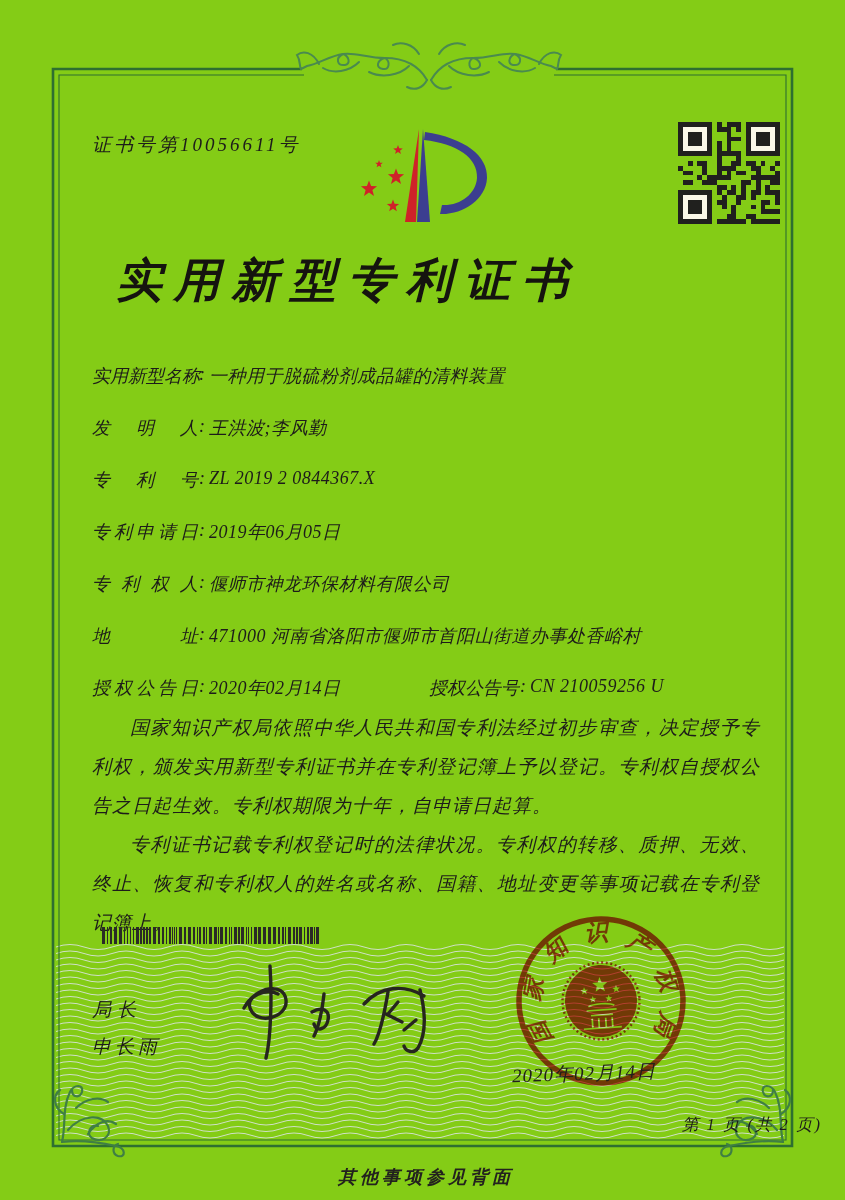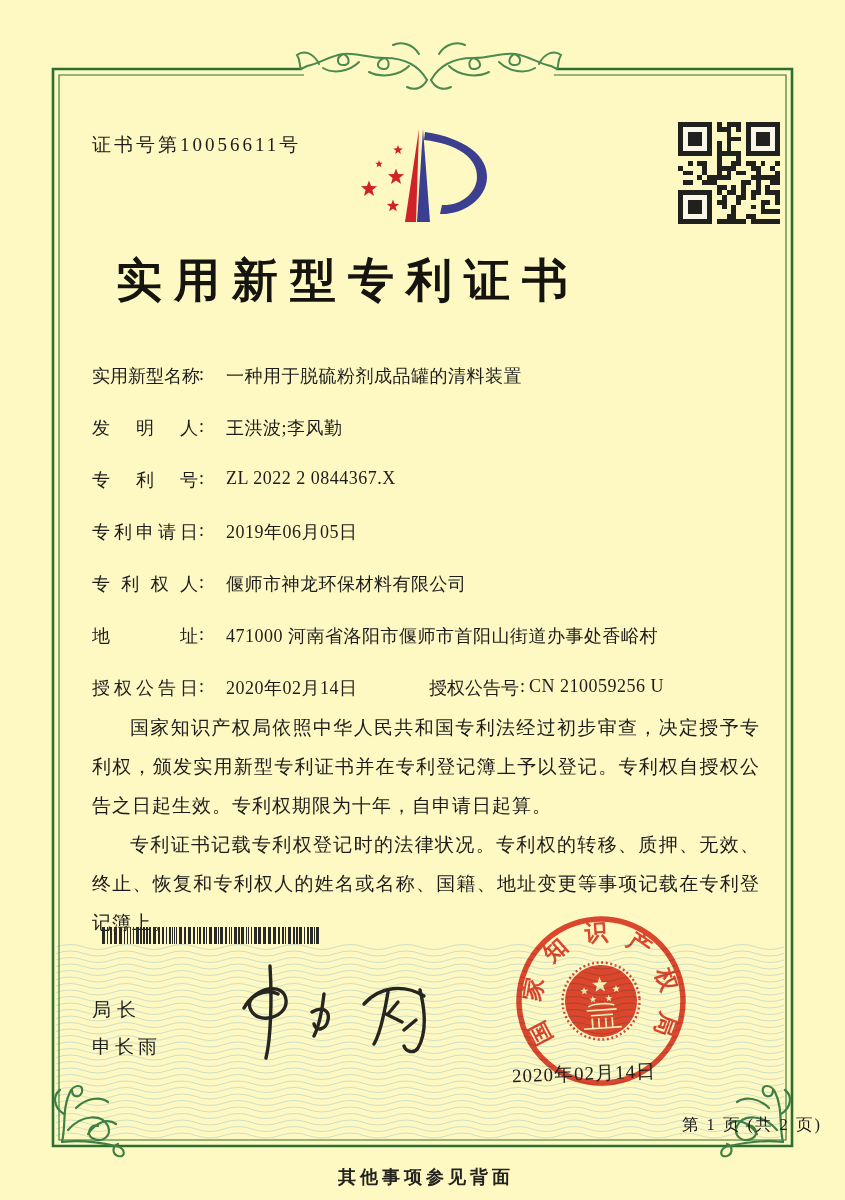--- a/index.html
+++ b/index.html
@@ -1,34 +1,35 @@
 <!DOCTYPE html>
 <html><head>
 <meta charset="utf-8">
 <style>
   html,body{margin:0;padding:0;}
   .page{
     position:relative;
     width:845px;height:1200px;
-    background:#fef9c3;
+    background:#84cc16;
     font-family:"Liberation Serif","DejaVu Serif",serif;
     color:#1d1c1a;
     overflow:hidden;
+    font-style:italic;
   }
   .bg{position:absolute;left:0;top:0;}
   .abs{position:absolute;}
   .cert-no{left:92px;top:132px;font-size:19px;letter-spacing:3px;}
   .logo{left:330px;top:118px;}
   .qr{left:678px;top:122px;width:102px;height:102px;}
   .title{left:0;top:250px;width:696px;text-align:center;font-size:46px;font-weight:bold;letter-spacing:12px;color:#15140f;}
   .fields{left:92px;top:364px;width:672px;}
   .frow{position:relative;display:flex;align-items:flex-start;height:23px;margin-bottom:29px;font-size:18px;}
   .flabel{display:inline-flex;justify-content:space-between;width:106px;flex:none;}
   .fcolon{flex:none;margin-left:1px;}
-  .fvalue{margin-left:22px;white-space:nowrap;letter-spacing:0.5px;}
+  .fvalue{margin-left:4px;white-space:nowrap;letter-spacing:0.5px;}
   .grant-pair2{position:absolute;left:337px;top:0;display:flex;}
   .grant-pair2 .fvalue{margin-left:4px;}
   .paras{left:92px;top:708px;width:668px;font-size:19px;line-height:39px;text-align:justify;letter-spacing:1px;}
   .paras p{margin:0;text-indent:2em;}
   .barcode{left:102px;top:927px;}
   .director-title{left:92px;top:997px;font-size:19px;letter-spacing:6px;}
   .director-name{left:92px;top:1034px;font-size:19px;letter-spacing:4px;}
   .signature{left:226px;top:956px;}
   .seal{left:503px;top:903px;mix-blend-mode:multiply;opacity:.93;}
   #seal-arc text{font-size:23px;font-weight:bold;fill:#d93a2c;text-anchor:middle;font-family:"Liberation Serif",serif;}
@@ -292,21 +293,21 @@
         <span class="fcolon">:</span>
       <span class="fvalue">王洪波;李风勤</span>
     </div>
     <div class="frow">
       <span class="flabel">
           <span>专</span>
           <span>利</span>
           <span>号</span>
         </span>
         <span class="fcolon">:</span>
-      <span class="fvalue">ZL 2022 2 0844367.X</span>
+      <span class="fvalue">ZL 2019 2 0844367.X</span>
     </div>
     <div class="frow">
       <span class="flabel">
           <span>专</span>
           <span>利</span>
           <span>申</span>
           <span>请</span>
           <span>日</span>
         </span>
         <span class="fcolon">:</span>

